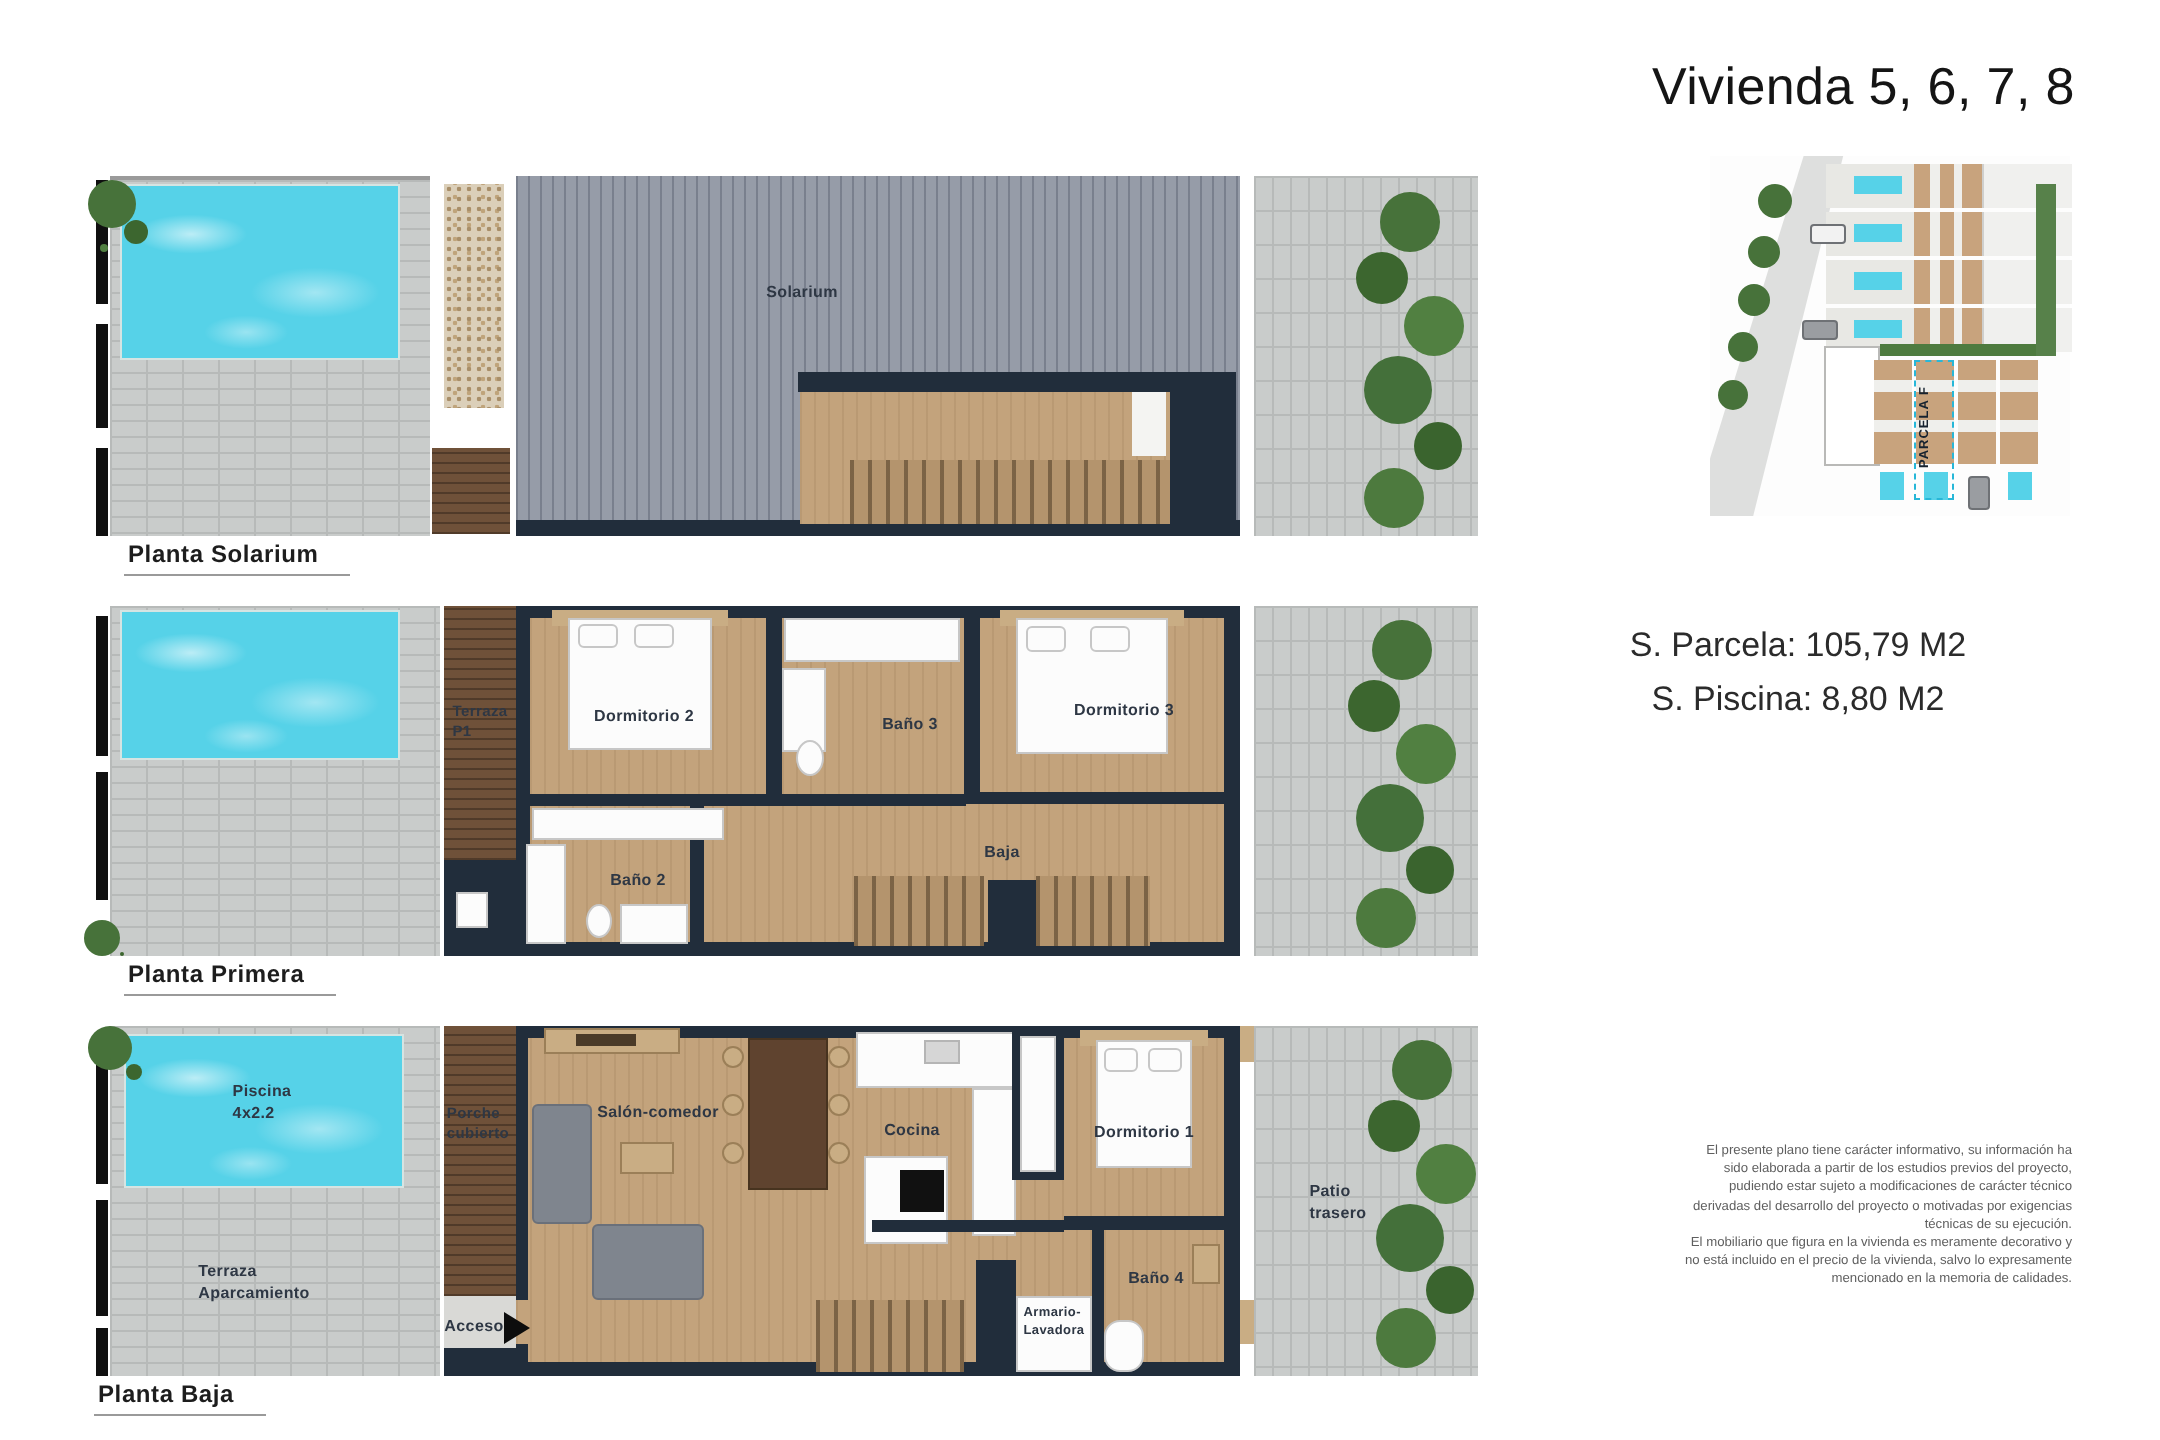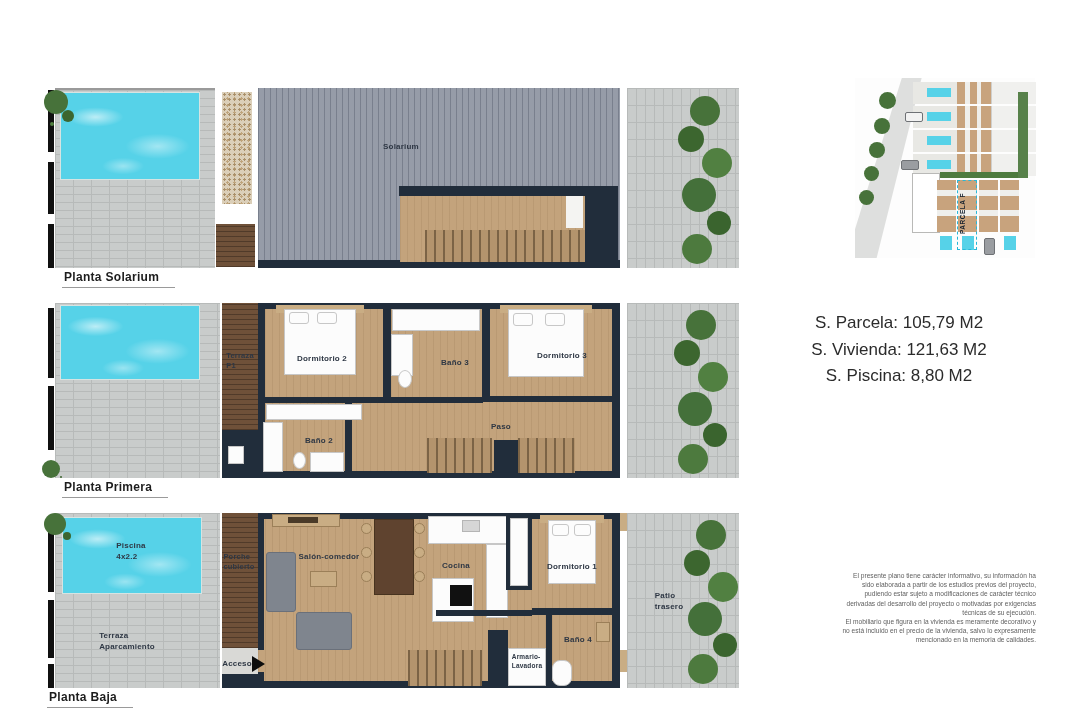--- a/index.html
+++ b/index.html
@@ -139,21 +139,21 @@
     <div class="abs white-box" style="left:508px;top:309px;width:76px;height:68px;"></div>
     <div class="abs white-box" style="left:513px;top:313px;width:20px;height:13px;border-radius:3px;"></div>
     <div class="abs white-box" style="left:545px;top:313px;width:20px;height:13px;border-radius:3px;"></div>
     <div class="rlabel" style="left:562px;top:356px;">Dormitorio 3</div>
 
     <div class="abs white-box" style="left:263px;top:422px;width:20px;height:50px;"></div>
     <div class="abs white-box" style="left:293px;top:452px;width:13px;height:17px;border-radius:50%;"></div>
     <div class="abs white-box" style="left:310px;top:452px;width:34px;height:20px;"></div>
     <div class="rlabel" style="left:319px;top:441px;">Baño 2</div>
 
-    <div class="rlabel" style="left:501px;top:427px;">Paso</div>
+    <div class="rlabel" style="left:501px;top:427px;">Baja</div>
     <div class="abs stairs" style="left:427px;top:438px;width:65px;height:35px;"></div>
     <div class="abs navy" style="left:494px;top:440px;width:24px;height:33px;"></div>
     <div class="abs stairs" style="left:518px;top:438px;width:57px;height:35px;"></div>
 
     <div class="abs pavers-v" style="left:627px;top:303px;width:112px;height:175px;"></div>
     <div class="tree" style="left:686px;top:310px;width:30px;height:30px;box-shadow:-14px 28px 0 -2px #3c662f,12px 52px 0 0 #518041,-6px 84px 0 2px #44703a,14px 110px 0 -3px #3a642e,-8px 134px 0 0 #4d7a3e;"></div>
     <div class="caption" style="left:62px;top:480px;">Planta Primera</div>
   </section>
 
   <section class="abs" style="inset:0;">
@@ -228,20 +228,21 @@
 
     <div class="abs tan" style="left:620px;top:513px;width:7px;height:18px;border:none;"></div>
     <div class="abs tan" style="left:620px;top:650px;width:7px;height:22px;border:none;"></div>
     <div class="abs pavers-v" style="left:627px;top:513px;width:112px;height:175px;"></div>
     <div class="rlabel" style="left:669px;top:602px;">Patio
 trasero</div>
     <div class="tree" style="left:696px;top:520px;width:30px;height:30px;box-shadow:-14px 28px 0 -2px #3c662f,12px 52px 0 0 #518041,-6px 84px 0 2px #44703a,14px 110px 0 -3px #3a642e,-8px 134px 0 0 #4d7a3e;"></div>
     <div class="caption" style="left:47px;top:690px;">Planta Baja</div>
   </section>
 
+  <h1 id="title" style="margin:0;font-weight:normal;">Vivienda 5, 6, 7, 8</h1>
 
   <div id="siteplan">
     <div class="sp-road"></div>
     <div class="tree" style="left:24px;top:14px;width:17px;height:17px;"></div>
     <div class="tree" style="left:19px;top:40px;width:16px;height:16px;"></div>
     <div class="tree" style="left:14px;top:64px;width:16px;height:16px;"></div>
     <div class="tree" style="left:9px;top:88px;width:15px;height:15px;"></div>
     <div class="tree" style="left:4px;top:112px;width:15px;height:15px;"></div>
     <div class="sp-row" style="top:4px;">
         <div class="sp-pool"></div>
@@ -275,21 +276,20 @@
     <div class="sp-lpool" style="left:85px;"></div>
     <div class="sp-lpool" style="left:107px;"></div>
     <div class="sp-lpool" style="left:149px;"></div>
     <div class="sp-car" style="left:129px;top:160px;width:9px;height:15px;"></div>
     <div class="abs" style="left:102px;top:102px;width:20px;height:70px;border:1px dashed #27b7d8;box-sizing:border-box;"></div>
     <div id="sp-parcela-label">PARCELA F</div>
   </div>
 
   <div id="measurements">
     <div>S. Parcela: 105,79 M2</div>
-    <div>S. Vivienda: 121,63 M2</div>
     <div>S. Piscina: 8,80 M2</div>
   </div>
 
   <div id="disclaimer">
     <p>El presente plano tiene carácter informativo, su información ha sido elaborada a partir de los estudios previos del proyecto, pudiendo estar sujeto a modificaciones de carácter técnico derivadas del desarrollo del proyecto o motivadas por exigencias técnicas de su ejecución.</p>
     <p>El mobiliario que figura en la vivienda es meramente decorativo y no está incluido en el precio de la vivienda, salvo lo expresamente mencionado en la memoria de calidades.</p>
   </div>
 
 </div>
 

